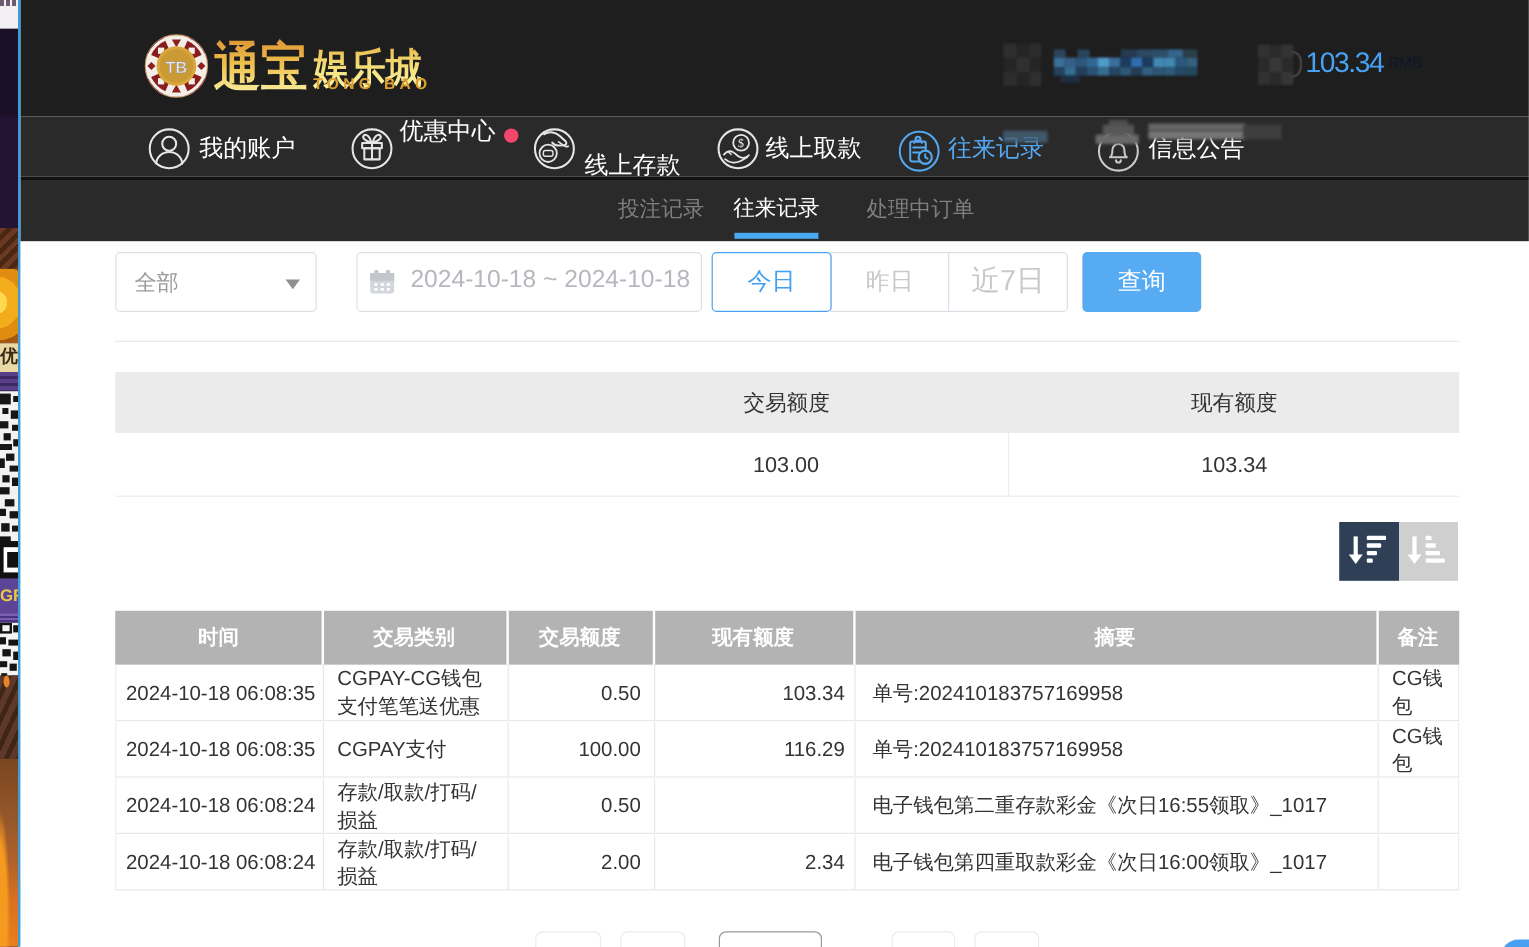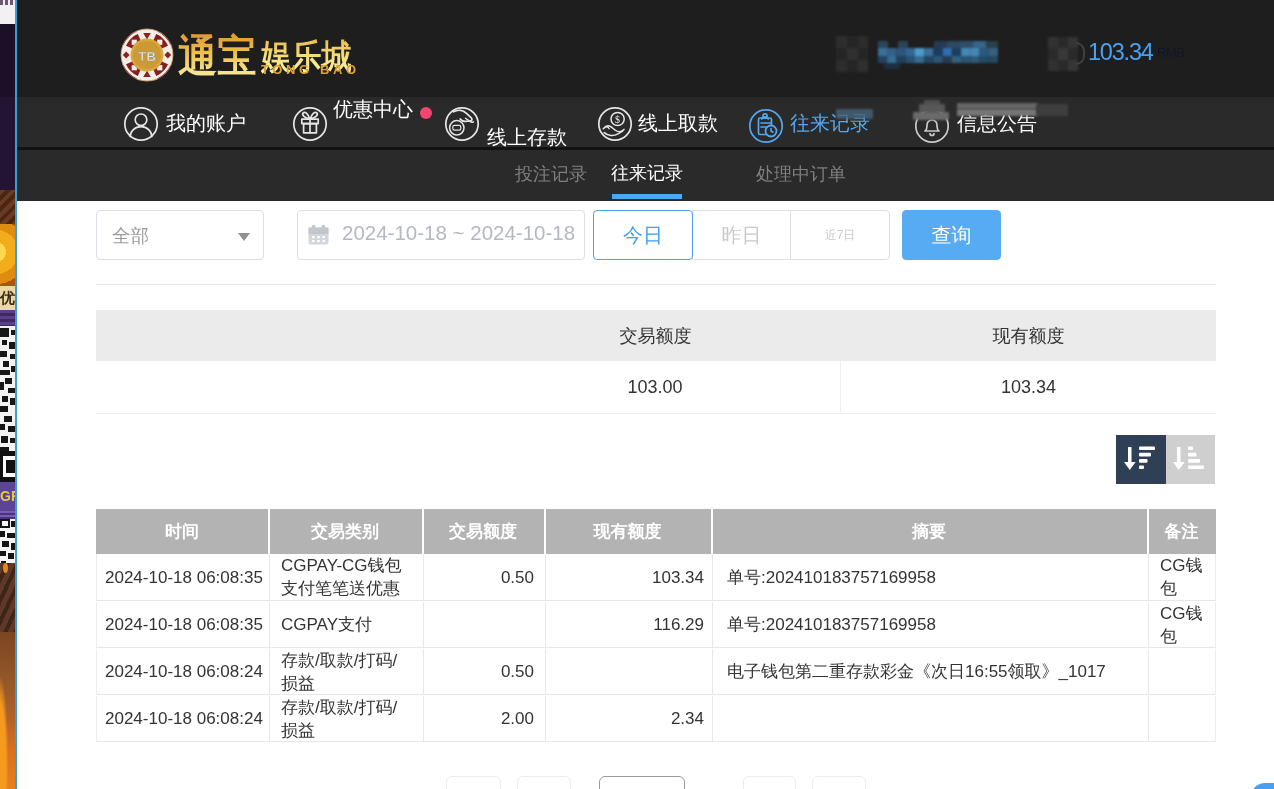--- a/index.html
+++ b/index.html
@@ -206,32 +206,32 @@
 <div class="abs blurpatch" style="left:836px; top:109px; width:37px; height:10px; background:#47637a; opacity:0.8;"></div>
 <div class="abs blurpatch" style="left:924px; top:100px; width:16px; height:6px; background:#4f4f4f;"></div>
 <div class="abs blurpatch" style="left:919px; top:104px; width:26px; height:9px; background:#575757;"></div>
 <div class="abs blurpatch" style="left:913px; top:112px; width:36px; height:8px; background:#6a6a6a;"></div>
 <div class="abs blurpatch" style="left:957px; top:103px; width:81px; height:6px; background:#666;"></div>
 <div class="abs blurpatch" style="left:957px; top:109px; width:81px; height:7px; background:#757575;"></div>
 <div class="abs blurpatch" style="left:1036px; top:104px; width:32px; height:12px; background:#3e3e3e;"></div>
 
 <div class="tab" style="left:499px; top:162px;margin-left:16px;">投注记录</div>
 <div class="tab active" style="left:611px; top:161px;">往来记录</div>
-<div class="tab" style="left:722px; top:162px;margin-left:34px;">处理中订单</div>
+<div class="tab" style="left:722px; top:162px;">处理中订单</div>
 
 <div class="fbox" id="selbox" style="left:96px; width:168px;">
   <span style="position:absolute; left:15px; top:12px; font-size:18.5px; color:#9a9a9a;">全部</span>
   <span style="position:absolute; right:13px; top:22px; width:0; height:0; border-left:6.5px solid transparent; border-right:6.5px solid transparent; border-top:8.5px solid #8f8f8f;"></span>
 </div>
 <div class="fbox" id="datebox" style="left:297px; width:288px;">
   <span style="position:absolute; left:44px; top:10px; font-size:20.5px; color:#b5b8bf; white-space:nowrap;">2024-10-18 ~ 2024-10-18</span>
 </div>
 <div class="fbox" style="left:593px; width:100px; border-color:#4aa3f2; z-index:2; text-align:center; line-height:48px; font-size:20px; color:#42a0f0;">今日</div>
 <div class="fbox" style="left:692px; width:99px; border-radius:0; text-align:center; line-height:48px; font-size:20px; color:#c9c9c9;">昨日</div>
-<div class="fbox" style="left:790px; width:100px; border-radius:0 4px 4px 0; text-align:center; line-height:48px; font-size:12px; color:#c9c9c9;">近7日</div>
+<div class="fbox" style="left:790px; width:100px; border-radius:0 4px 4px 0; text-align:center; line-height:48px; font-size:24px; color:#c9c9c9;">近7日</div>
 <div class="fbox" style="left:902px; width:99px; background:#57abf2; border-color:#57abf2; text-align:center; line-height:48px; font-size:20px; color:#fff;">查询</div>
 
 <div class="abs" style="left:96px; top:284px; width:1120px; height:1px; background:#e7e7e7;"></div>
 
 <div id="sumhead">
   <div class="sumcell" style="left:374px; width:371px;">交易额度</div>
   <div class="sumcell" style="left:745px; width:375px;">现有额度</div>
 </div>
 <div id="sumbody">
   <div class="sumcell" style="left:374px; width:371px; border-right:1px solid #ebeef5;">103.00</div>
@@ -282,20 +282,21 @@
   <div class="tcell" style="left:1063px; width:52px;">CG钱包</div>
   <div class="tline" style="left:172px;"></div>
     <div class="tline" style="left:326px;"></div>
     <div class="tline" style="left:448px;"></div>
     <div class="tline" style="left:615px;"></div>
     <div class="tline" style="left:1051px;"></div>
 </div>
 <div class="trow" style="top:602px; height:46px;">
   <div class="tcell" style="left:8px; width:160px;">2024-10-18 06:08:35</div>
   <div class="tcell" style="left:184px; width:132px;">CGPAY支付</div>
+  <div class="tcell r" style="left:326px; width:111px;">100.00</div>
   <div class="tcell r" style="left:448px; width:159px;">116.29</div>
   <div class="tcell" style="left:630px; width:420px;">单号:202410183757169958</div>
   <div class="tcell" style="left:1063px; width:52px;">CG钱包</div>
   <div class="tline" style="left:172px;"></div>
     <div class="tline" style="left:326px;"></div>
     <div class="tline" style="left:448px;"></div>
     <div class="tline" style="left:615px;"></div>
     <div class="tline" style="left:1051px;"></div>
 </div>
 <div class="trow" style="top:649px; height:46px;">
@@ -307,20 +308,21 @@
     <div class="tline" style="left:326px;"></div>
     <div class="tline" style="left:448px;"></div>
     <div class="tline" style="left:615px;"></div>
     <div class="tline" style="left:1051px;"></div>
 </div>
 <div class="trow" style="top:696px; height:46px;">
   <div class="tcell" style="left:8px; width:160px;">2024-10-18 06:08:24</div>
   <div class="tcell" style="left:184px; width:132px;">存款/取款/打码/损益</div>
   <div class="tcell r" style="left:326px; width:111px;">2.00</div>
   <div class="tcell r" style="left:448px; width:159px;">2.34</div>
+  <div class="tcell" style="left:630px; width:420px;">电子钱包第四重取款彩金《次日16:00领取》_1017</div>
   <div class="tline" style="left:172px;"></div>
     <div class="tline" style="left:326px;"></div>
     <div class="tline" style="left:448px;"></div>
     <div class="tline" style="left:615px;"></div>
     <div class="tline" style="left:1051px;"></div>
 </div>
 
 <div class="pbtn" style="left:446px; width:55px;"></div>
 <div class="pbtn" style="left:517px; width:54px;"></div>
 <div class="pbtn" style="left:599px; width:86px; border-color:#9a9a9a;"></div>

